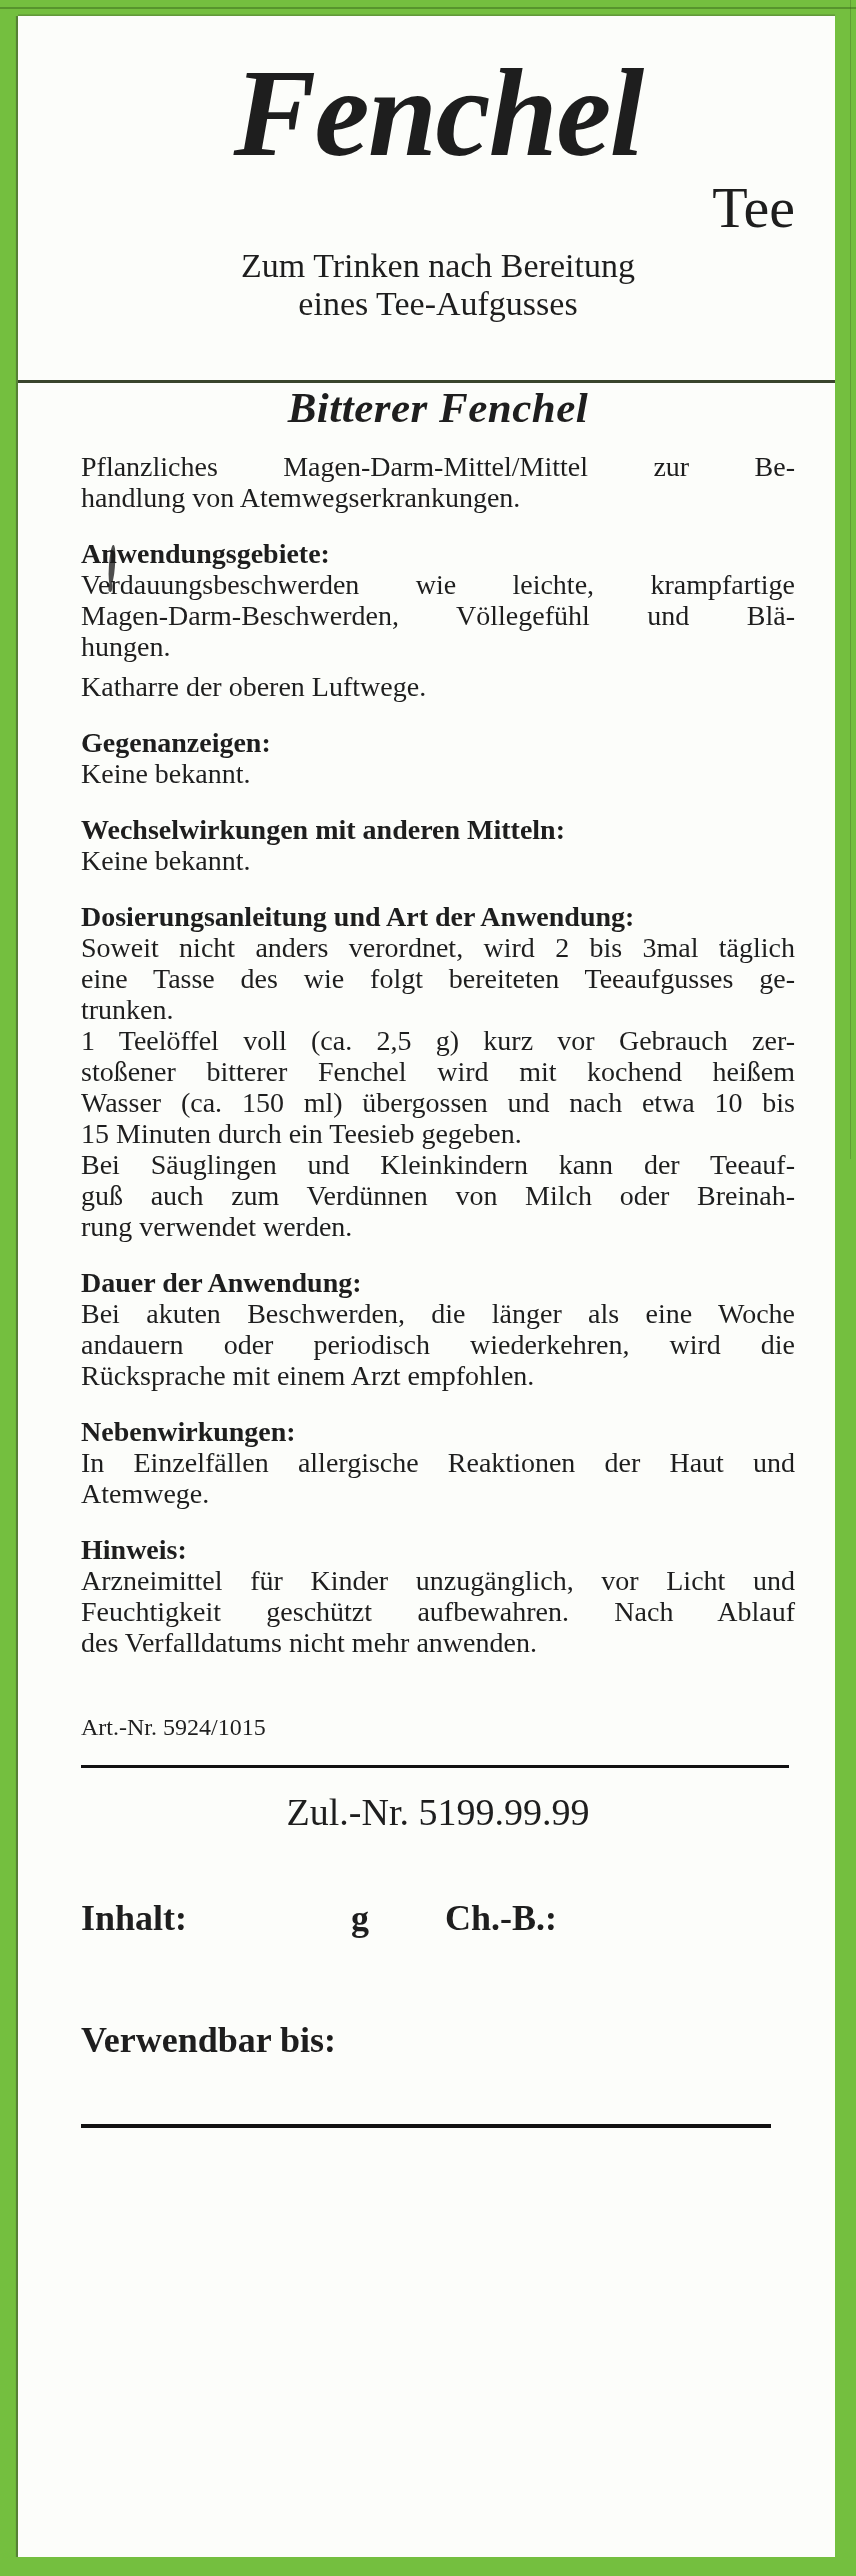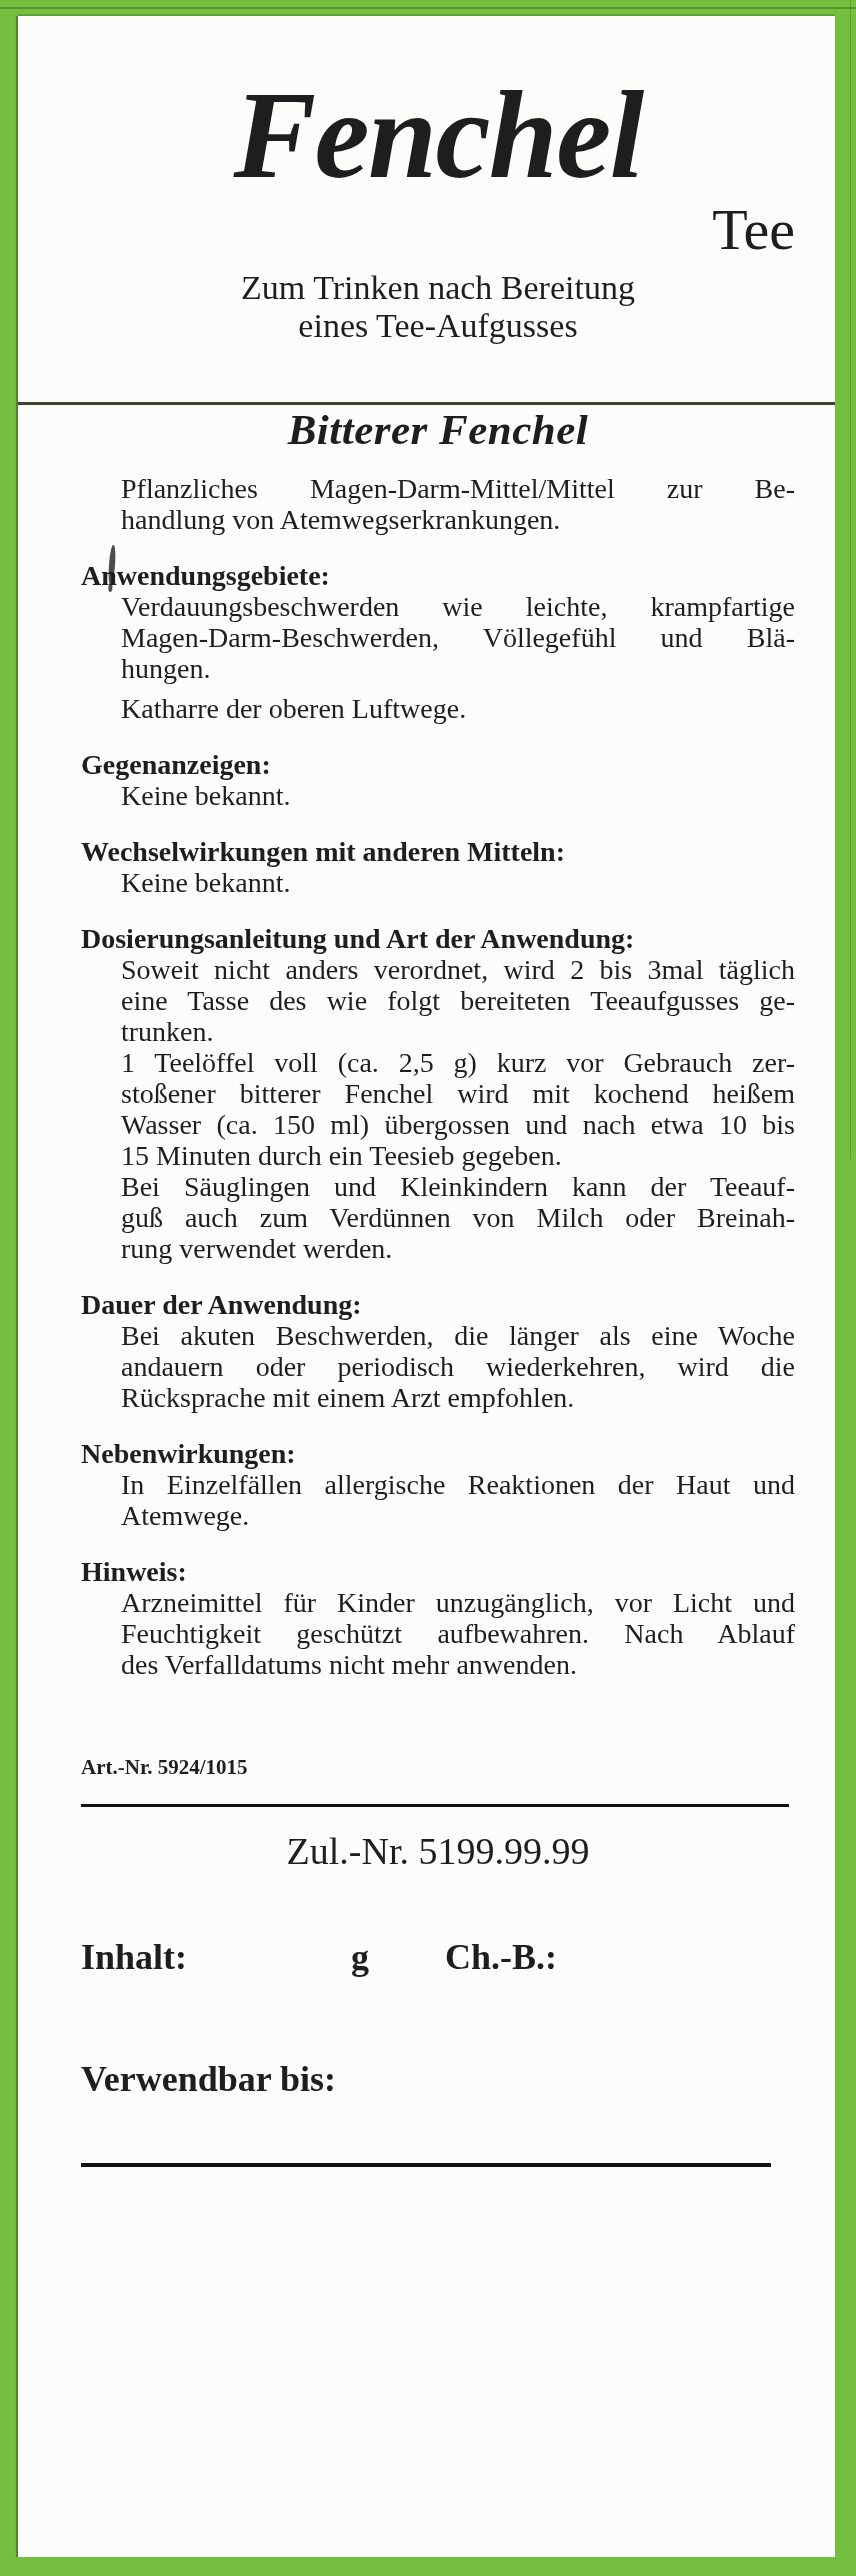--- a/index.html
+++ b/index.html
@@ -22,50 +22,50 @@
     background: rgba(45, 85, 20, 0.30);
   }
   .label {
     position: absolute; left: 18px; top: 16px;
     width: 817px; height: 2541px;
     background: #fcfdfa;
     box-shadow: -2.1px 0 0 rgba(55, 65, 45, 0.50), 0 -1.6px 0 rgba(55, 65, 45, 0.30);
     box-sizing: border-box;
     padding: 0 40px 0 63px;
   }
-  .head { padding-top: 61px; text-align: center; }
+  .head { padding-top: 39px; text-align: center; }
   .title {
     font-size: 124px; font-weight: bold; font-style: italic;
     line-height: 0.95; letter-spacing: -1.6px;
   }
   .tee { font-size: 58px; line-height: 1; margin-top: 6.4px; text-align: right; }
   .tagline { font-size: 34px; line-height: 1.12; margin-top: 9.7px; }
   .divider {
     height: 2.7px; background: #39452c;
     margin: 57px -40px 0 -63px;
   }
   .variety {
     font-size: 43px; font-weight: bold; font-style: italic;
     text-align: center; letter-spacing: 0.5px;
   }
   .sections { margin-top: 19.3px; font-size: 28px; line-height: 31px; }
   .sec-h { font-weight: bold; margin-top: 25px; }
-  .bline { text-align: justify; text-align-last: justify; margin-left: 40px; }
+  .bline { text-align: justify; text-align-last: justify; }
   .bline.last { text-align-last: left; }
   .para.gap { margin-top: 8.6px; }
   .smudge {
     position: absolute; left: 91px; top: 529px;
     width: 6.4px; height: 40px; background: #1c1c1c;
     border-radius: 45%; opacity: 0.78; transform: rotate(4deg);
   }
   .smudge::after {
     content: ""; position: absolute; left: 1.1px; top: 38px;
     width: 3.8px; height: 8.6px; background: #1c1c1c; border-radius: 50%;
   }
-  .artnr { font-size: 21px; margin-top: 75px; font-weight: bold; }
+  .artnr { font-size: 24px; margin-top: 56px; }
   .rule { height: 3.8px; background: #111111; }
   .rule-mid { margin-top: 24px; width: 708px; }
   .zulnr { font-size: 38px; margin-top: 21.5px; text-align: center; }
   .inhalt-row { margin-top: 63px; font-size: 36px; font-weight: bold; display: flex; }
   .unit { margin-left: 164px; }
   .batch { margin-left: 76px; }
   .verwendbar { font-size: 36px; font-weight: bold; margin-top: 80px; }
   .rule-bottom { margin-top: 63px; width: 690px; }
 </style>
 </head>

